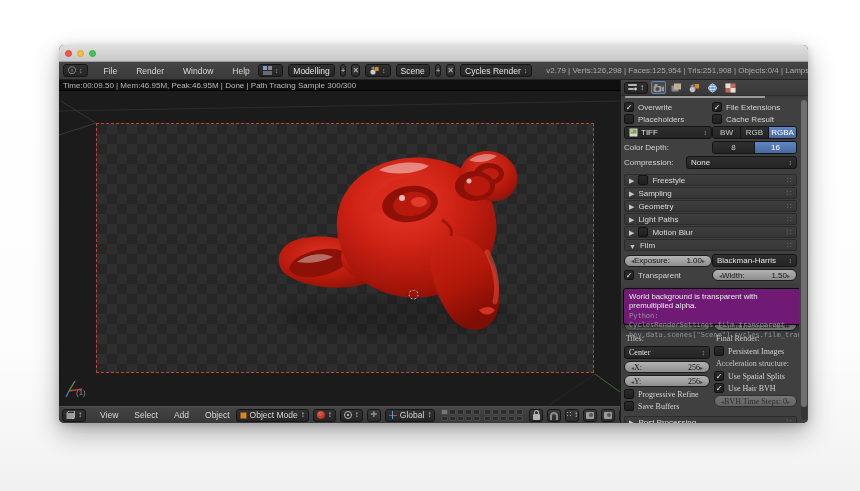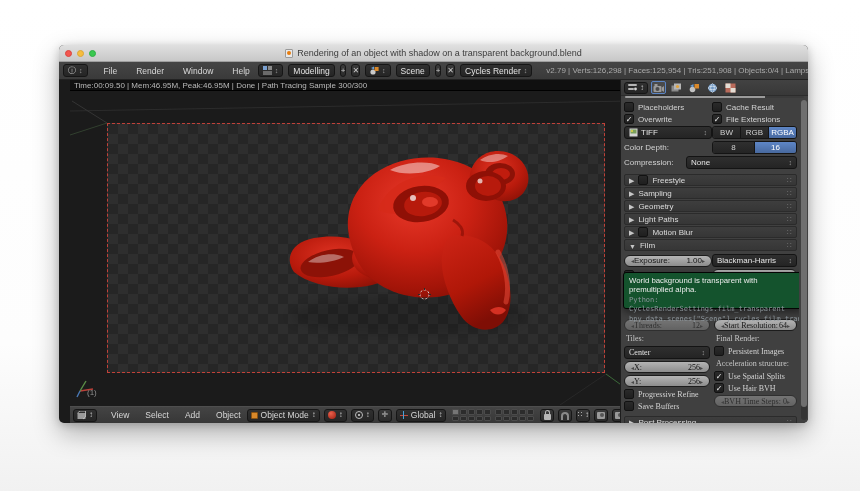--- a/index.html
+++ b/index.html
@@ -33,21 +33,21 @@
             display:flex; align-items:center; gap:3px; padding:0 4px; color:#e2e2e2; }
   .wfield .updn { font-size:7px; color:#9a9a9a; }
   .sqbtn { width:13px; height:13px; background:linear-gradient(#3a3a3a,#2b2b2b); border:1px solid #161616;
            border-radius:3px; color:#c9c9c9; font-size:8px; display:flex; align-items:center; justify-content:center; }
   .mini-ic { width:9px; height:9px; display:inline-block; }
   .stats { font-size:8px; color:#a9a9a9; margin-left:4px; }
   .blogo { width:11px; height:11px; border-radius:50%; background:radial-gradient(circle at 35% 35%, #ffb14e, #e87d0d 60%, #b35f08); }
 
   
   .workarea { position:absolute; left:0; top:35px; right:0; bottom:0; }
-  .viewport-col { position:absolute; left:11px; top:0; width:561px; bottom:0; }
+  .viewport-col { position:absolute; left:0; top:0; width:561px; bottom:0; }
   .render-status { height:11px; background:#101010; color:#b9b9b9; font-size:8px; line-height:11px; padding-left:4px; border-bottom:1px solid #000; }
   .canvas { position:absolute; left:0; top:11px; width:561px; height:314px; background:#1b1b1b; overflow:hidden; }
   .gridlines { position:absolute; left:0; top:0; }
   .render-region { position:absolute; left:37px; top:32px; width:498px; height:250px;
                    border:1px dashed rgba(220,70,60,.85);
                    background-color:#262626;
                    background-image:linear-gradient(45deg,#2e2e2e 25%,transparent 25%,transparent 75%,#2e2e2e 75%),
                                     linear-gradient(45deg,#2e2e2e 25%,transparent 25%,transparent 75%,#2e2e2e 75%);
                    background-size:20px 20px; background-position:0 0,10px 10px; }
   .monkey { position:absolute; left:0; top:0; }
@@ -114,44 +114,40 @@
   .phead { height:12px; background:linear-gradient(#3e3e3e,#363636); border:1px solid #2b2b2b; border-radius:2px;
            display:flex; align-items:flex-end; gap:4px; padding:0 4px; margin-bottom:1px; color:#dcdcdc; }
   .phead .tri { font-size:7px; color:#c6c6c6; }
   .phead .grip { margin-left:auto; color:#6e6e6e; font-size:8px; }
   .tt-spacer { height:36px; }
   .perf { display:flex; gap:4px; }
   .pcolL { width:86px; }
   .pcolR { flex:1; }
   .pcolL > div, .pcolR > div { margin-bottom:2px;font-family:Liberation Serif, serif; }
   .seclab { font-size:8px; color:#c6c6c6; padding:1px 0 1px 2px; }
-  .tooltip { position:absolute; left:2px; top:172px; width:180px; height:37px; background:#14532d;
+  .tooltip { position:absolute; left:2px; top:188px; width:180px; height:37px; background:#701a75;
              border:1px solid #040404; border-radius:3px; box-shadow:0 3px 8px rgba(0,0,0,.5);
              padding:3px 5px; z-index:20; }
   .tooltip .tmain { font-size:7.8px; color:#ececec; margin-bottom:2px; }
   .tooltip .tpy { font-family:"DejaVu Sans Mono","Liberation Mono",monospace; font-size:7px; color:#8d969c; line-height:1.35; }
   .pscroll { position:absolute; right:1px; top:20px; bottom:3px; width:6px; background:#343434; border-radius:3px; }
   .pscroll .thumb { position:absolute; left:0; right:0; top:0; height:96%; background:#6f6f6f; border-radius:3px; }
 
   .ticon { width:11px; height:10px; display:block; }
 </style>
 </head>
 <body>
 
 <div class="window">
 
   <div class="titlebar">
     <div class="tl-dots">
       <span class="dot-red"></span>
       <span class="dot-yellow"></span>
       <span class="dot-green"></span>
-    </div>
-    <div class="title-wrap">
-      <span class="doc-icon"></span>
-      <span>Rendering of an object with shadow on a transparent background.blend</span>
     </div>
   </div>
 
   <div class="topbar">
     <div class="wfield">
       <span class="glyph">ⓘ</span>
       <span class="updn">↕</span>
     </div>
     <span class="menu-lbl">File</span>
     <span class="menu-lbl">Render</span>
@@ -409,36 +405,36 @@
               <rect x="5.5" y="5" width="5" height="4.5" fill="#e3ddd4"></rect>
             </svg>
         </div>
       </div>
       <div class="tabs-line"></div>
 
       <div class="pbody">
 
         <div class="prow">
           <div class="cell cellL">
+            <span class="cb on"></span>
+            <span class="lab">Overwrite</span>
+          </div>
+          <div class="cell cellR">
+            <span class="cb on"></span>
+            <span class="lab">File Extensions</span>
+          </div>
+        </div>
+        <div class="prow">
+          <div class="cell cellL">
             <span class="cb"></span>
             <span class="lab">Placeholders</span>
           </div>
           <div class="cell cellR">
             <span class="cb"></span>
             <span class="lab">Cache Result</span>
-          </div>
-        </div>
-        <div class="prow">
-          <div class="cell cellL">
-            <span class="cb on"></span>
-            <span class="lab">Overwrite</span>
-          </div>
-          <div class="cell cellR">
-            <span class="cb on"></span>
-            <span class="lab">File Extensions</span>
           </div>
         </div>
 
         <div class="prow">
           <div class="cell cellL">
             <div class="darkdd">
               <svg class="mini-ic" viewBox="0 0 9 9">
                   <rect x="0.5" y="0.5" width="8" height="8" fill="#d5d5d5"></rect>
                   <rect x="1.5" y="1.5" width="6" height="4" fill="#7aa05a"></rect>
                   <circle cx="3" cy="3" r="1" fill="#e8d44a"></circle>

